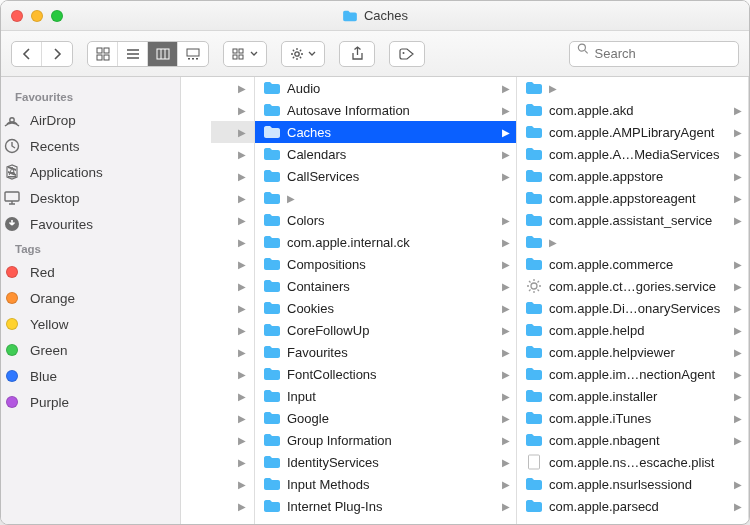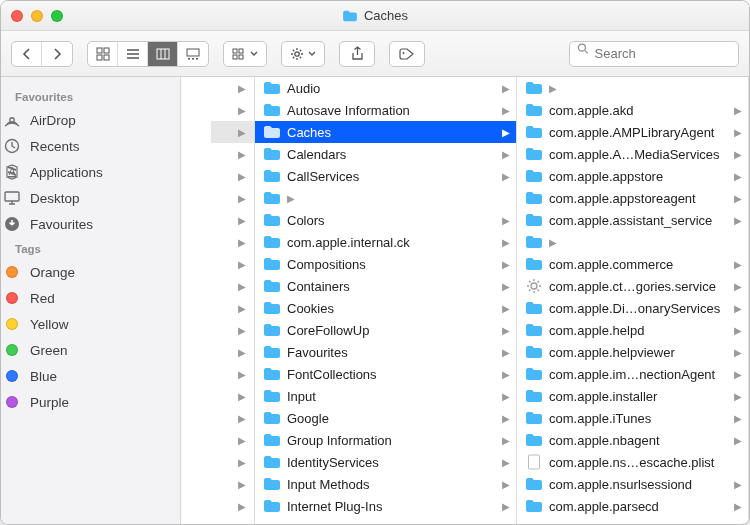--- a/index.html
+++ b/index.html
@@ -222,29 +222,29 @@
                 <path d="M9 5v5m0 0l-2.5-2.5M9 10l2.5-2.5" stroke="#fff" stroke-width="1.6" fill="none"></path>
               </svg>
             </span>
             <span>Favourites</span>
           </div>
         </div>
       <div class="side-heading" style="">Tags</div>
       <div id="tag-list">
           <div class="side-item">
             <span class="ico">
+              <span class="tag-dot" style="background:#ff5b52"></span>
+            </span>
+            <span>Red</span>
+          </div>
+          <div class="side-item">
+            <span class="ico">
               <span class="tag-dot" style="background:#ff9233"></span>
             </span>
             <span>Orange</span>
-          </div>
-          <div class="side-item">
-            <span class="ico">
-              <span class="tag-dot" style="background:#ff5b52"></span>
-            </span>
-            <span>Red</span>
           </div>
           <div class="side-item">
             <span class="ico">
               <span class="tag-dot" style="background:#ffd22e"></span>
             </span>
             <span>Yellow</span>
           </div>
           <div class="side-item">
             <span class="ico">
               <span class="tag-dot" style="background:#40cc55"></span>

